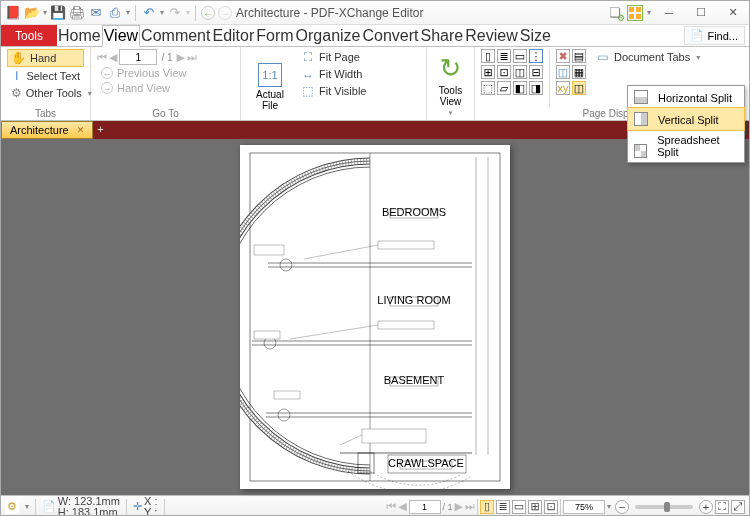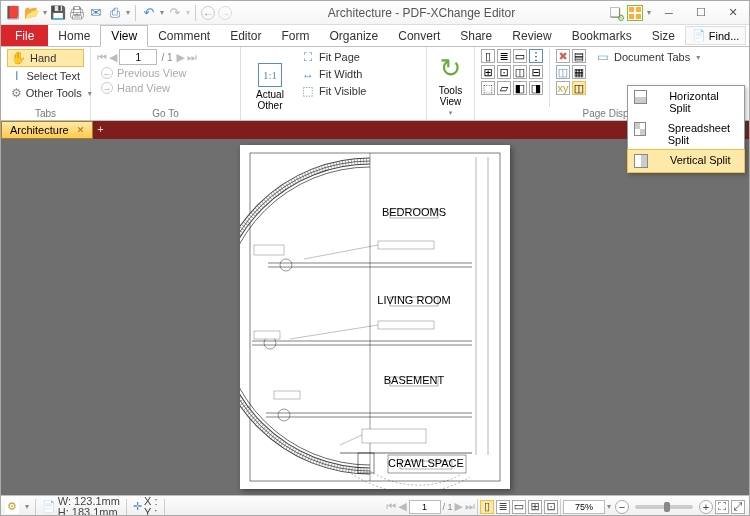--- a/index.html
+++ b/index.html
@@ -2,50 +2,50 @@
 <html><head>
 <meta charset="utf-8">
 <style>
   * { box-sizing: border-box; margin: 0; padding: 0; font-family: "Segoe UI", Tahoma, sans-serif; font-size: 11px; }
   body { width: 750px; height: 516px; overflow: hidden; background: #fff; border: 1px solid #aaa; }
   
   
   .titlebar { height: 24px; background: linear-gradient(#fff, #f5f5f5); display: flex; align-items: center; border-bottom: 1px solid #ddd; }
   .qat { display: flex; align-items: center; gap: 3px; padding: 0 4px; }
   .qat-icon { width: 16px; height: 16px; display: inline-flex; align-items: center; justify-content: center; font-size: 13px; cursor: pointer; }
-  .title { flex: 1; text-align: center; color: #555; font-size: 12px; }
+  .title { flex: 1; color: #555; font-size: 12px; }
   .title-right { display: flex; align-items: center; gap: 4px; padding-right: 2px; }
   .winbtn { width: 28px; height: 20px; display: inline-flex; align-items: center; justify-content: center; cursor: pointer; color: #555; }
   
   
   .menubar { height: 22px; display: flex; align-items: stretch; border-bottom: 1px solid #c0c0c0; }
   .file-tab { background: #d8262c; color: #fff; padding: 0 14px; display: flex; align-items: center; font-size: 12px; }
-  .menu-tab { padding: 0 10px; display: flex; align-items: center; color: #333; cursor: pointer; font-size: 12px; }
+  .menu-tab { padding: 0 1px; display: flex; align-items: center; color: #333; cursor: pointer; font-size: 16px; }
   .menu-tab.active { background: #fff; border: 1px solid #c0c0c0; border-bottom: 1px solid #fff; margin-bottom: -1px; color: #000; }
   .menubar-right { margin-left: auto; display: flex; align-items: center; gap: 1px; padding-right: 4px; }
   .search-btn { display: flex; align-items: center; gap: 3px; padding: 2px 6px; border: 1px solid #ddd; background: #fafafa; cursor: pointer; }
   
   
   .ribbon { height: 74px; background: #fff; display: flex; border-bottom: 1px solid #c0c0c0; position: relative; }
   .group { border-right: 1px solid #ddd; padding: 2px 6px 0 6px; display: flex; flex-direction: column; }
   .group-body { flex: 1; display: flex; gap: 4px; }
   .group-label { text-align: center; color: #777; font-size: 10px; padding: 1px 0; }
   .vstack { display: flex; flex-direction: column; gap: 1px; }
   .rbtn { display: flex; align-items: center; gap: 4px; padding: 1px 4px; cursor: pointer; color: #333; white-space: nowrap; }
   .rbtn.sel { background: #ffe9a8; border: 1px solid #eec046; }
   .rbtn .ic { width: 14px; height: 14px; display: inline-flex; align-items: center; justify-content: center; font-size: 12px; }
   .bigbtn { display: flex; flex-direction: column; align-items: center; justify-content: center; width: 46px; gap: 2px; cursor: pointer; padding-top: 4px; }
-  .bigbtn .bigic { width: 28px; height: 28px; display: flex; align-items: center; justify-content: center; font-size: 22px; font-family: Liberation Serif, serif; }
+  .bigbtn .bigic { width: 28px; height: 28px; display: flex; align-items: center; justify-content: center; font-size: 22px; }
   .navrow { display: flex; align-items: center; gap: 2px; }
   .navinput { width: 38px; height: 16px; border: 1px solid #bbb; text-align: center; font-size: 10px; }
   .zoomsel { width: 52px; height: 16px; border: 1px solid #bbb; font-size: 10px; }
   
   
   .split-menu { position: absolute; top: 38px; right: 4px; width: 118px; background: #fff; border: 1px solid #999; box-shadow: 2px 2px 4px rgba(0,0,0,.25); z-index: 50; }
-  .split-item { display: flex; align-items: flex-start; gap: 22px; padding: 4px 6px; cursor: pointer; }
+  .split-item { display: flex; align-items: flex-end; gap: 10px; padding: 4px 6px; cursor: pointer; }
   .split-item.sel { background: #ffe9a8; border: 1px solid #eec046; margin: -1px; }
   .split-ic { width: 14px; height: 14px; border: 1px solid #888; display: inline-block; }
   
   
   .doctabs { height: 18px; background: #7f1d1d; display: flex; align-items: stretch; }
   .doctab { background: linear-gradient(#ffe9a8, #ffc94d); border: 1px solid #a0802c; padding: 0 8px; display: flex; align-items: center; gap: 4px; }
   .doctab-close { margin-left: auto; width: 14px; height: 14px; background: #444; color: #fff; display: flex; align-items: center; justify-content: center; font-size: 9px; cursor: pointer; margin-right: 2px; }
   
   
   .canvas-area { height: 356px; background: #6f6f6f; display: flex; align-items: center; justify-content: center; position: relative; }
@@ -101,31 +101,30 @@
         </svg>
     </span>
     <span style="font-size:8px;color:#888">▾</span>
     <span class="winbtn">─</span>
     <span class="winbtn">☐</span>
     <span class="winbtn">✕</span>
   </div>
 </div>
 
 <div class="menubar">
-  <div class="file-tab">File</div>
+  <div class="file-tab">Tools</div>
   <div class="menu-tab">Home</div>
   <div class="menu-tab active">View</div>
   <div class="menu-tab">Comment</div>
   <div class="menu-tab">Editor</div>
   <div class="menu-tab">Form</div>
   <div class="menu-tab">Organize</div>
   <div class="menu-tab">Convert</div>
   <div class="menu-tab">Share</div>
   <div class="menu-tab">Review</div>
-  <div class="menu-tab">Bookmarks</div>
   <div class="menu-tab">Size</div>
   <div class="menubar-right">
     <div class="search-btn">
         <span style="color:#666">📄</span>
         <span>Find...</span>
       </div>
 
   </div>
 </div>
 
@@ -173,21 +172,21 @@
           </div>
       </div>
     </div>
     <div class="group-label">Go To</div>
   </div>
 
   <div class="group" style="width:186px;">
     <div class="group-body">
       <div class="bigbtn">
         <div class="bigic" style="border:1px solid #5a8cc4;color:#5a8cc4;width:24px;height:24px;font-size:11px;">1:1</div>
-        <span style="font-size:10px;text-align:center;line-height:1.1">Actual Other</span>
+        <span style="font-size:10px;text-align:center;line-height:1.1">Actual File</span>
       </div>
       <div class="vstack">
         <div class="rbtn">
             <span class="ic" style="color:#5a8cc4;">⛶</span>
             <span>Fit Page</span>
           </div>
         <div class="rbtn">
             <span class="ic" style="color:#5a8cc4;">↔</span>
             <span>Fit Width</span>
           </div>
@@ -253,27 +252,27 @@
           <span style="font-size:8px;color:#888;margin-left:2px">▾</span>
         </div>
     </div>
     <div class="group-label">Page Display</div>
 
     <div class="split-menu">
       <div class="split-item">
           <span class="split-ic" style="background:linear-gradient(#fff 50%,#ccc 50%);"></span>
           <span>Horizontal Split</span>
         </div>
+      <div class="split-item sel">
+          <span class="split-ic" style="background:linear-gradient(90deg,#fff 50%,#ccc 50%);"></span>
+          <span>Vertical Split</span>
+        </div>
       <div class="split-item">
           <span class="split-ic" style="background:conic-gradient(#fff 0 25%,#ccc 0 50%,#fff 0 75%,#ccc 0);"></span>
           <span>Spreadsheet Split</span>
-        </div>
-      <div class="split-item sel">
-          <span class="split-ic" style="background:linear-gradient(90deg,#fff 50%,#ccc 50%);"></span>
-          <span>Vertical Split</span>
         </div>
     </div>
   </div>
 </div>
 
 <div class="doctabs">
   <div class="doctab">
       <span>Architecture</span>
       <span style="font-size:9px;color:#a07020;padding-left:4px;">✕</span>
     </div>

